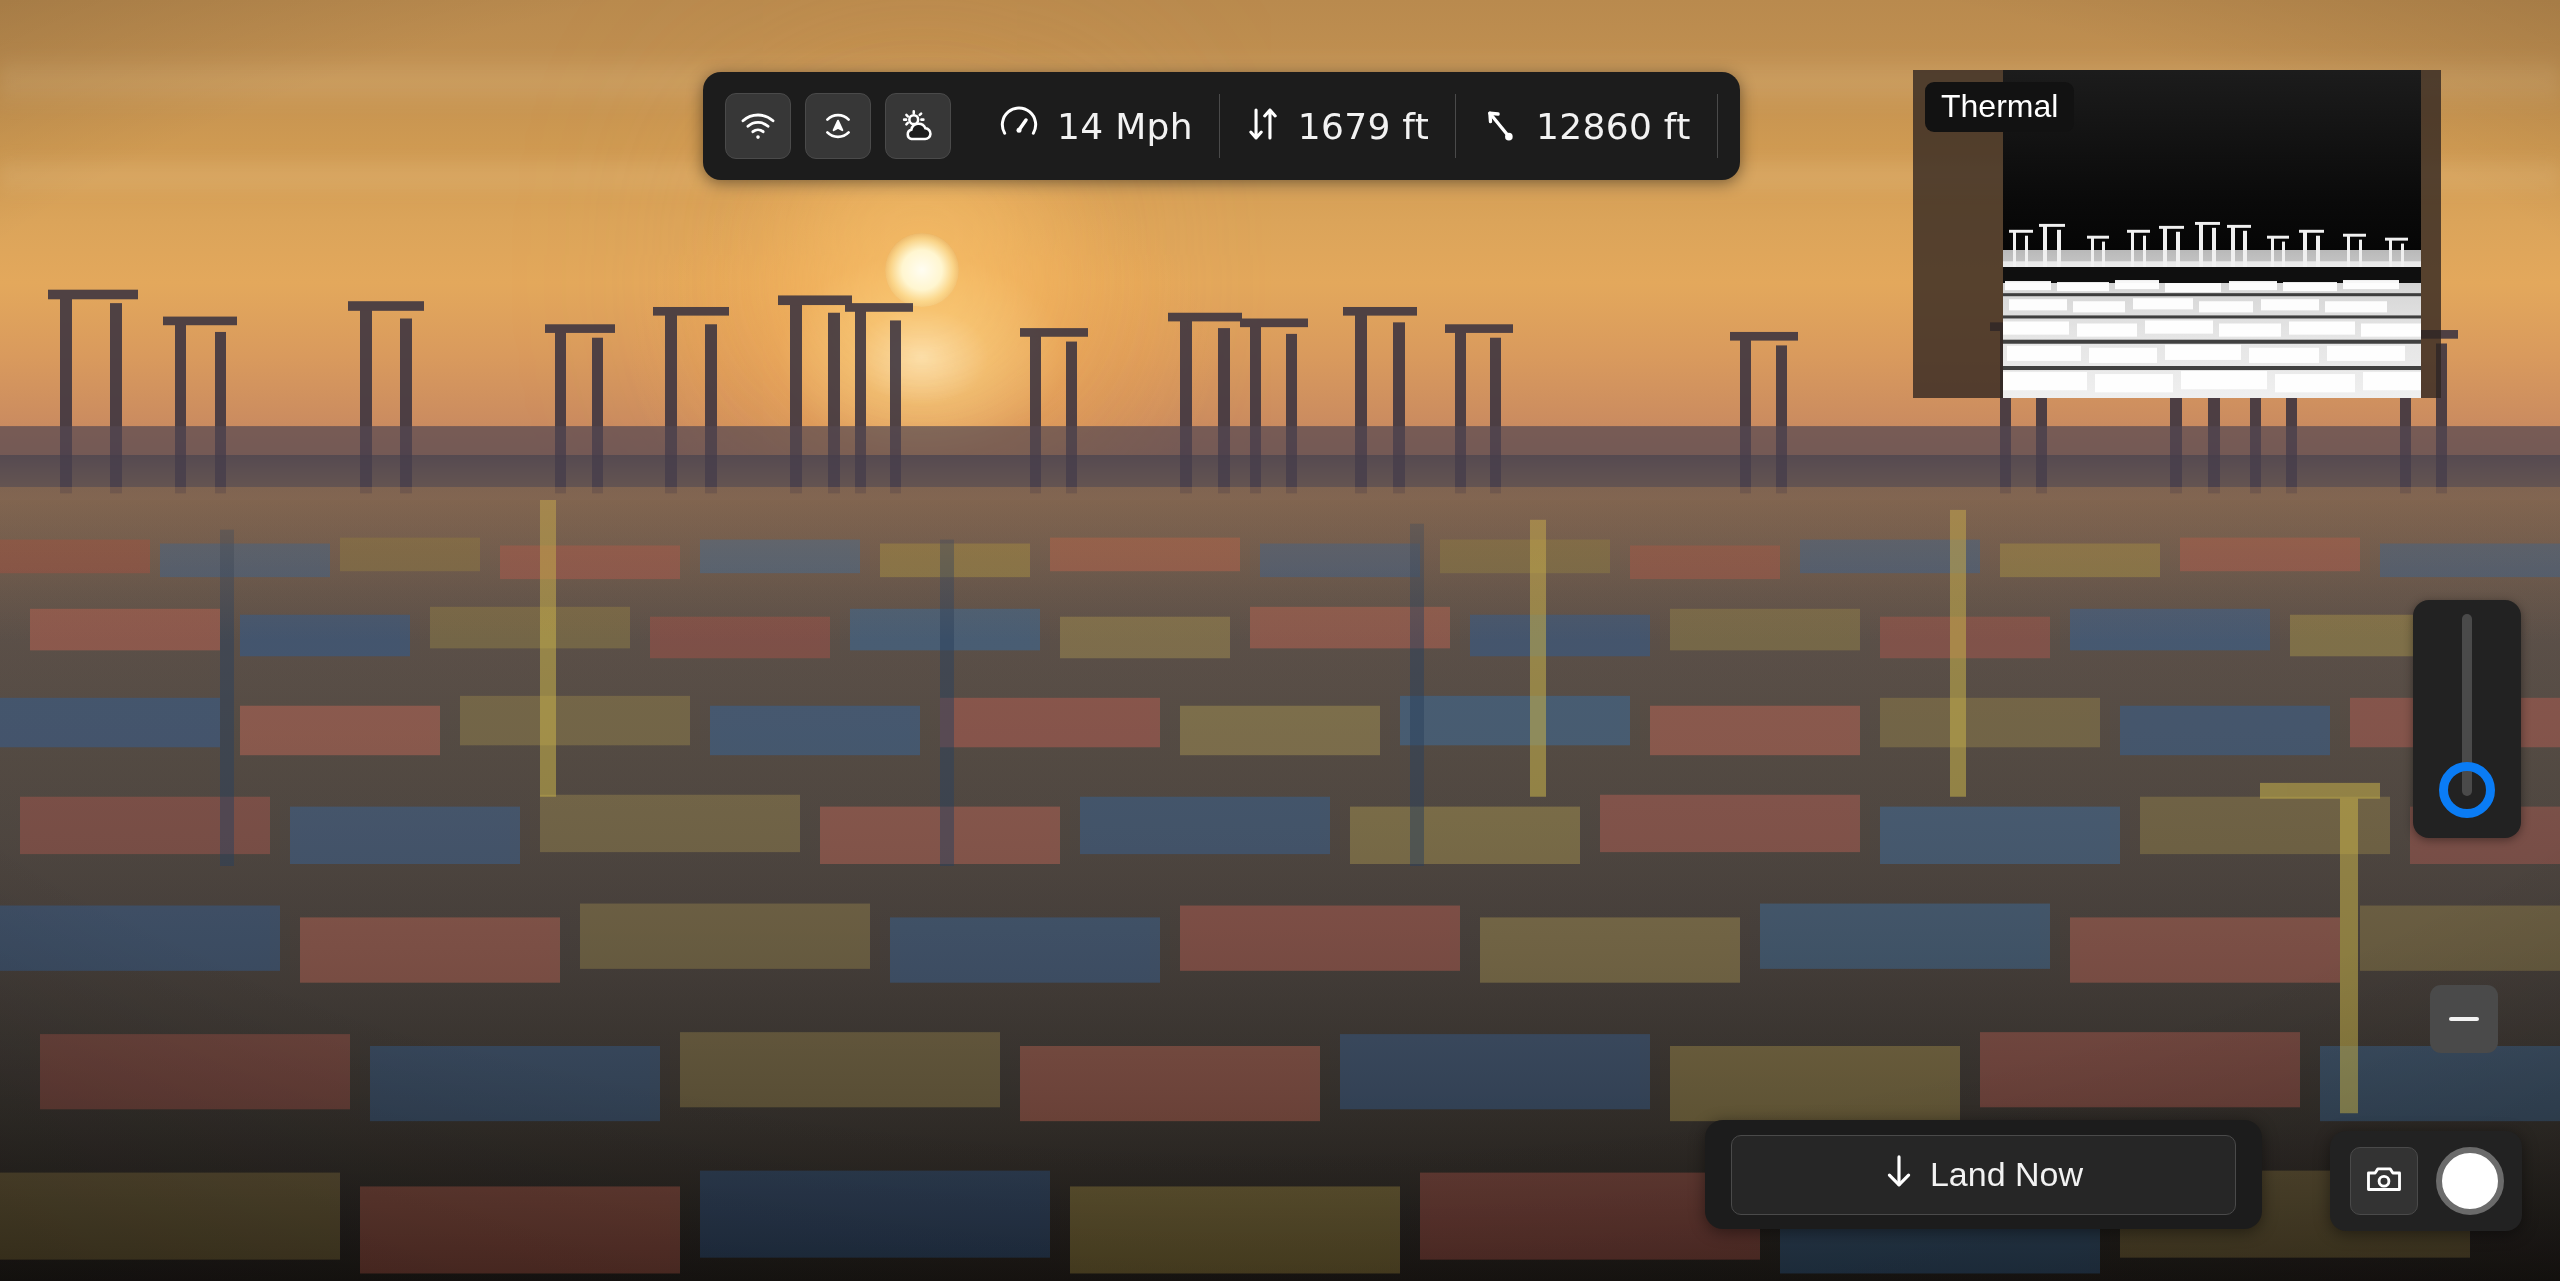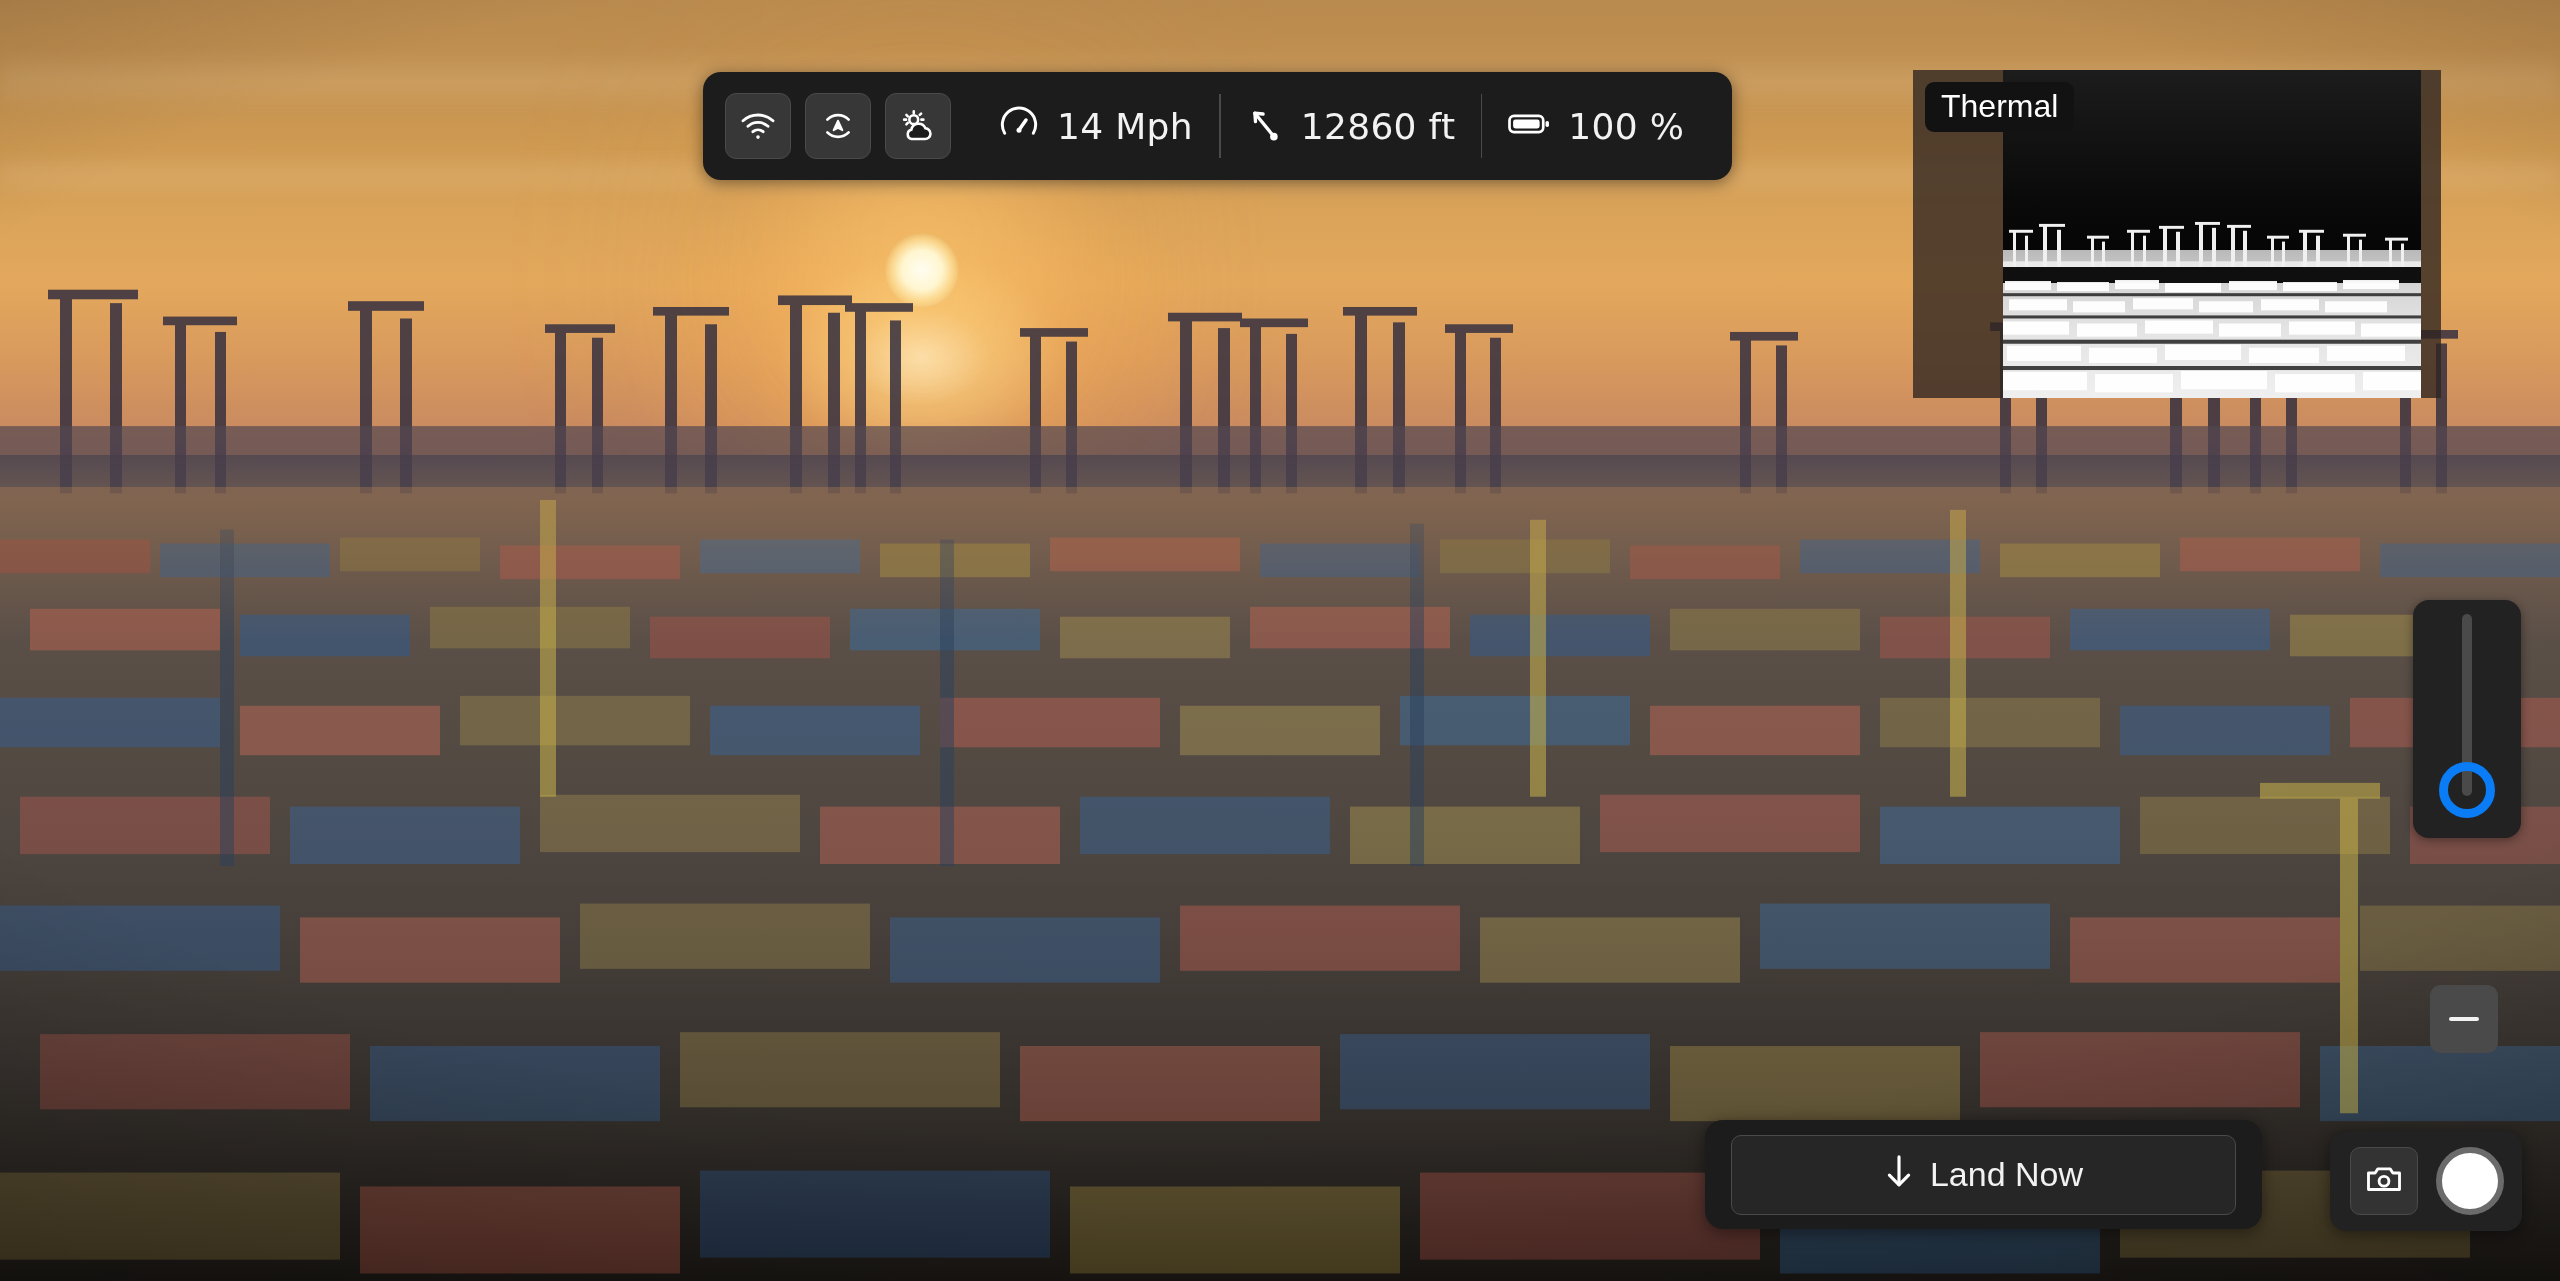--- a/index.html
+++ b/index.html
@@ -473,46 +473,45 @@
           <path d="M3.4 17.5a10 10 0 1 1 17.2 0"></path>
           <path d="M12 15.6 16.2 9.6" stroke-width="2.1"></path>
           <circle cx="12" cy="15.8" r="1.5" fill="#fff" stroke="none"></circle>
         </svg>
       </span>
       <span class="stat-val">14 Mph</span>
     </div>
 
     <div class="stat-sep"></div>
 
+    <div class="stat-group">
+      <span>
+        <svg width="34" height="38" viewBox="0 0 22 24" fill="none" stroke="#fff" stroke-width="2" stroke-linecap="round" stroke-linejoin="round">
+          <path d="M6.5 3v18M6.5 21l-3.4-3.8M6.5 21l3.4-3.8"></path>
+          <path d="M15.5 21V3M15.5 3l-3.4 3.8M15.5 3l3.4 3.8"></path>
+        </svg>
+      </span>
+      <span class="stat-val">1679 ft</span>
+    </div>
 
     <div class="stat-sep"></div>
 
     <div class="stat-group">
       <span>
         <svg width="36" height="38" viewBox="0 0 22 24" fill="none" stroke="#fff" stroke-width="2.1" stroke-linecap="round" stroke-linejoin="round">
           <path d="M16.2 19.4 4.6 5.2"></path>
           <path d="M4.6 5.2l.4 5.3M4.6 5.2l5.2.5"></path>
           <circle cx="16.6" cy="20" r="2.4" fill="#fff" stroke="none"></circle>
         </svg>
       </span>
       <span class="stat-val">12860 ft</span>
     </div>
 
     <div class="stat-sep"></div>
 
-    <div class="stat-group">
-      <span>
-        <svg width="42" height="26" viewBox="0 0 28 16" fill="none">
-          <rect x="1" y="2.6" width="22.5" height="10.8" rx="3" stroke="#fff" stroke-width="1.8"></rect>
-          <rect x="3.4" y="5" width="17.7" height="6" rx="1.6" fill="#fff"></rect>
-          <rect x="25" y="6" width="2.3" height="4" rx="1.1" fill="#fff"></rect>
-        </svg>
-      </span>
-      <span class="stat-val">100 %</span>
-    </div>
   </div>
 
   <div class="thermal-panel">
     <div class="thermal-view">
       <div class="thermal-sky"></div>
       <div class="thermal-ground"></div>
       <svg class="thermal-cranes" viewBox="0 0 418 60" preserveAspectRatio="none">
         <g fill="#f0f0f0">
           <rect x="10" y="14" width="3" height="44"></rect>
             <rect x="22" y="18" width="3" height="40"></rect>

